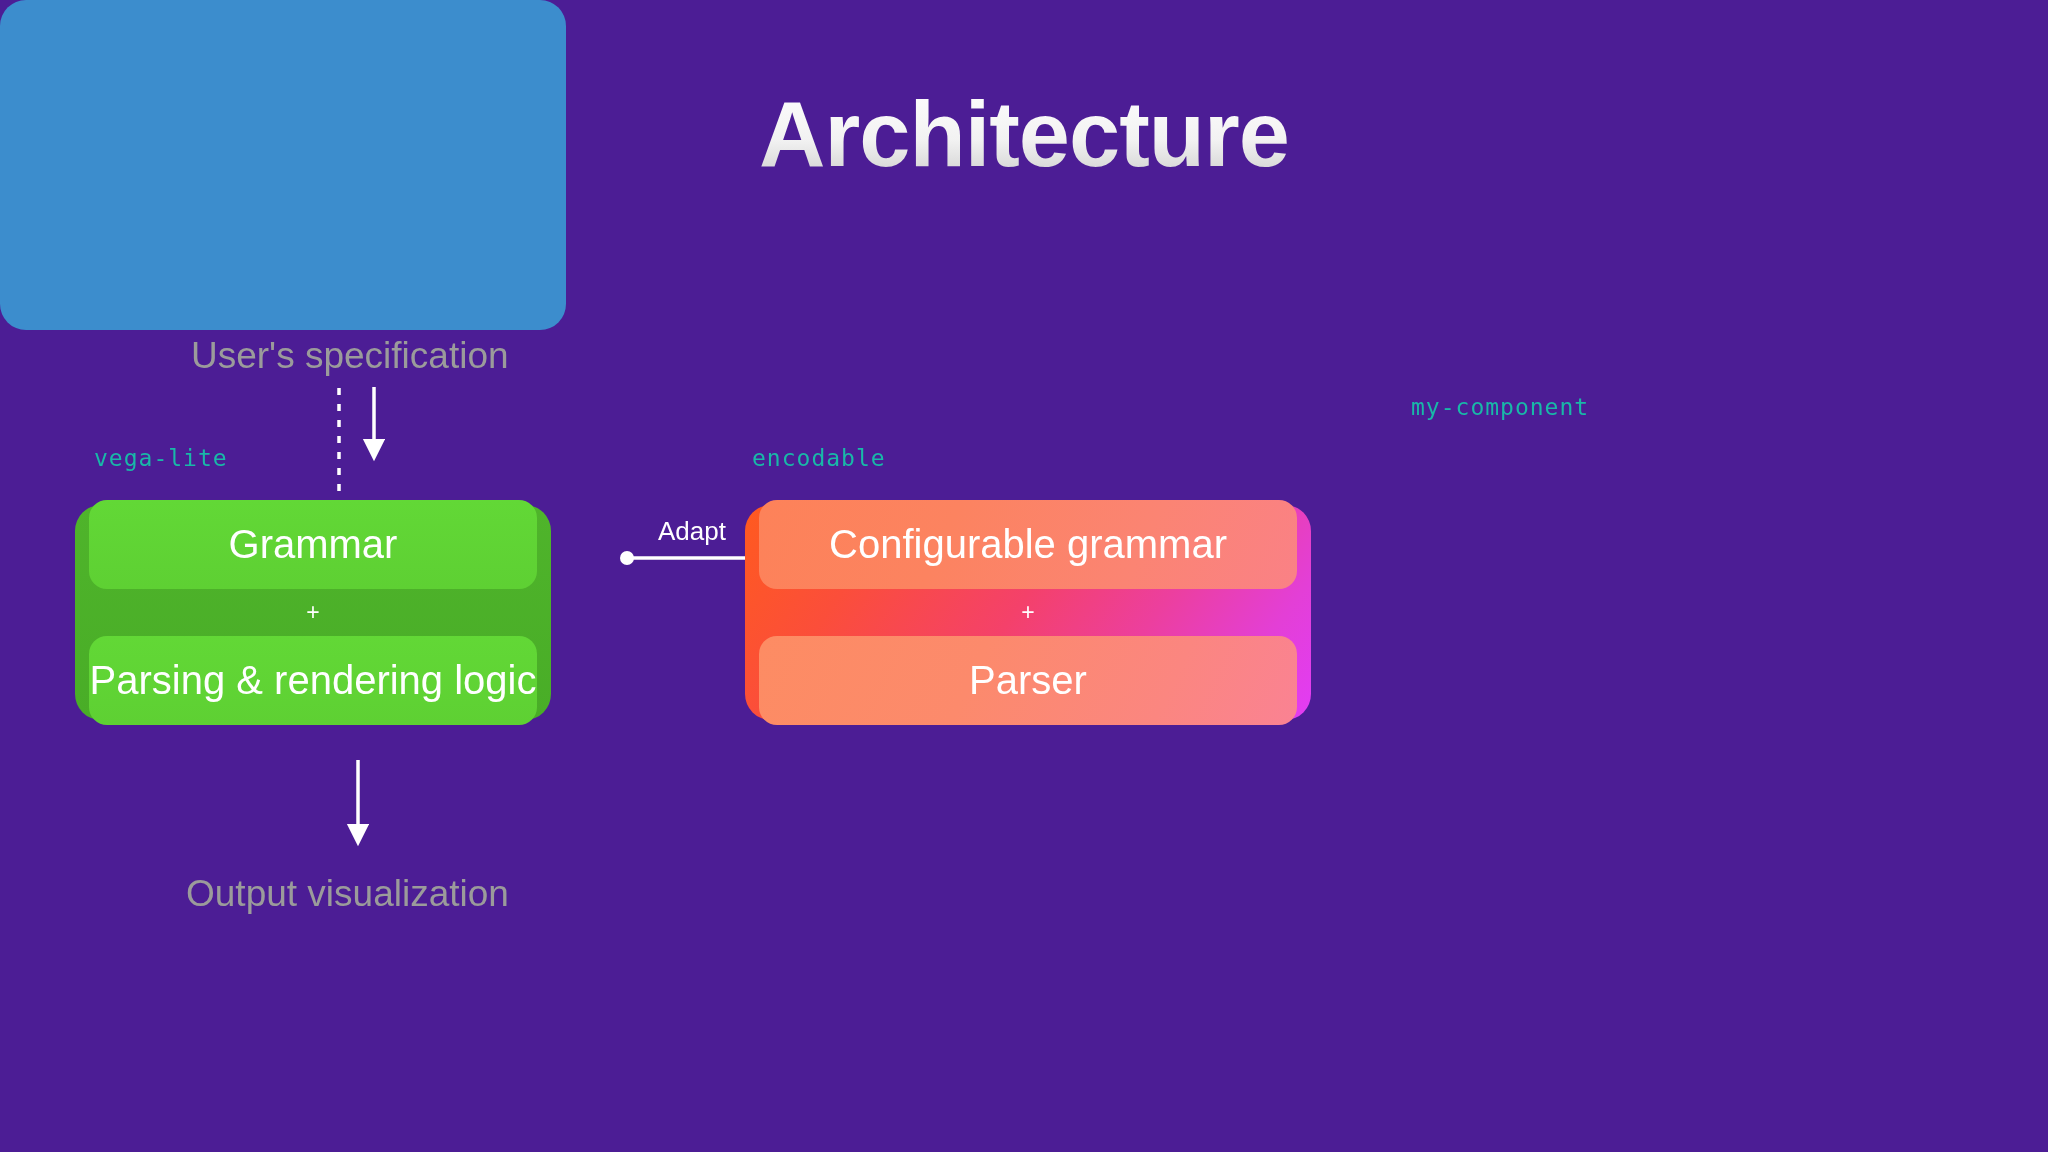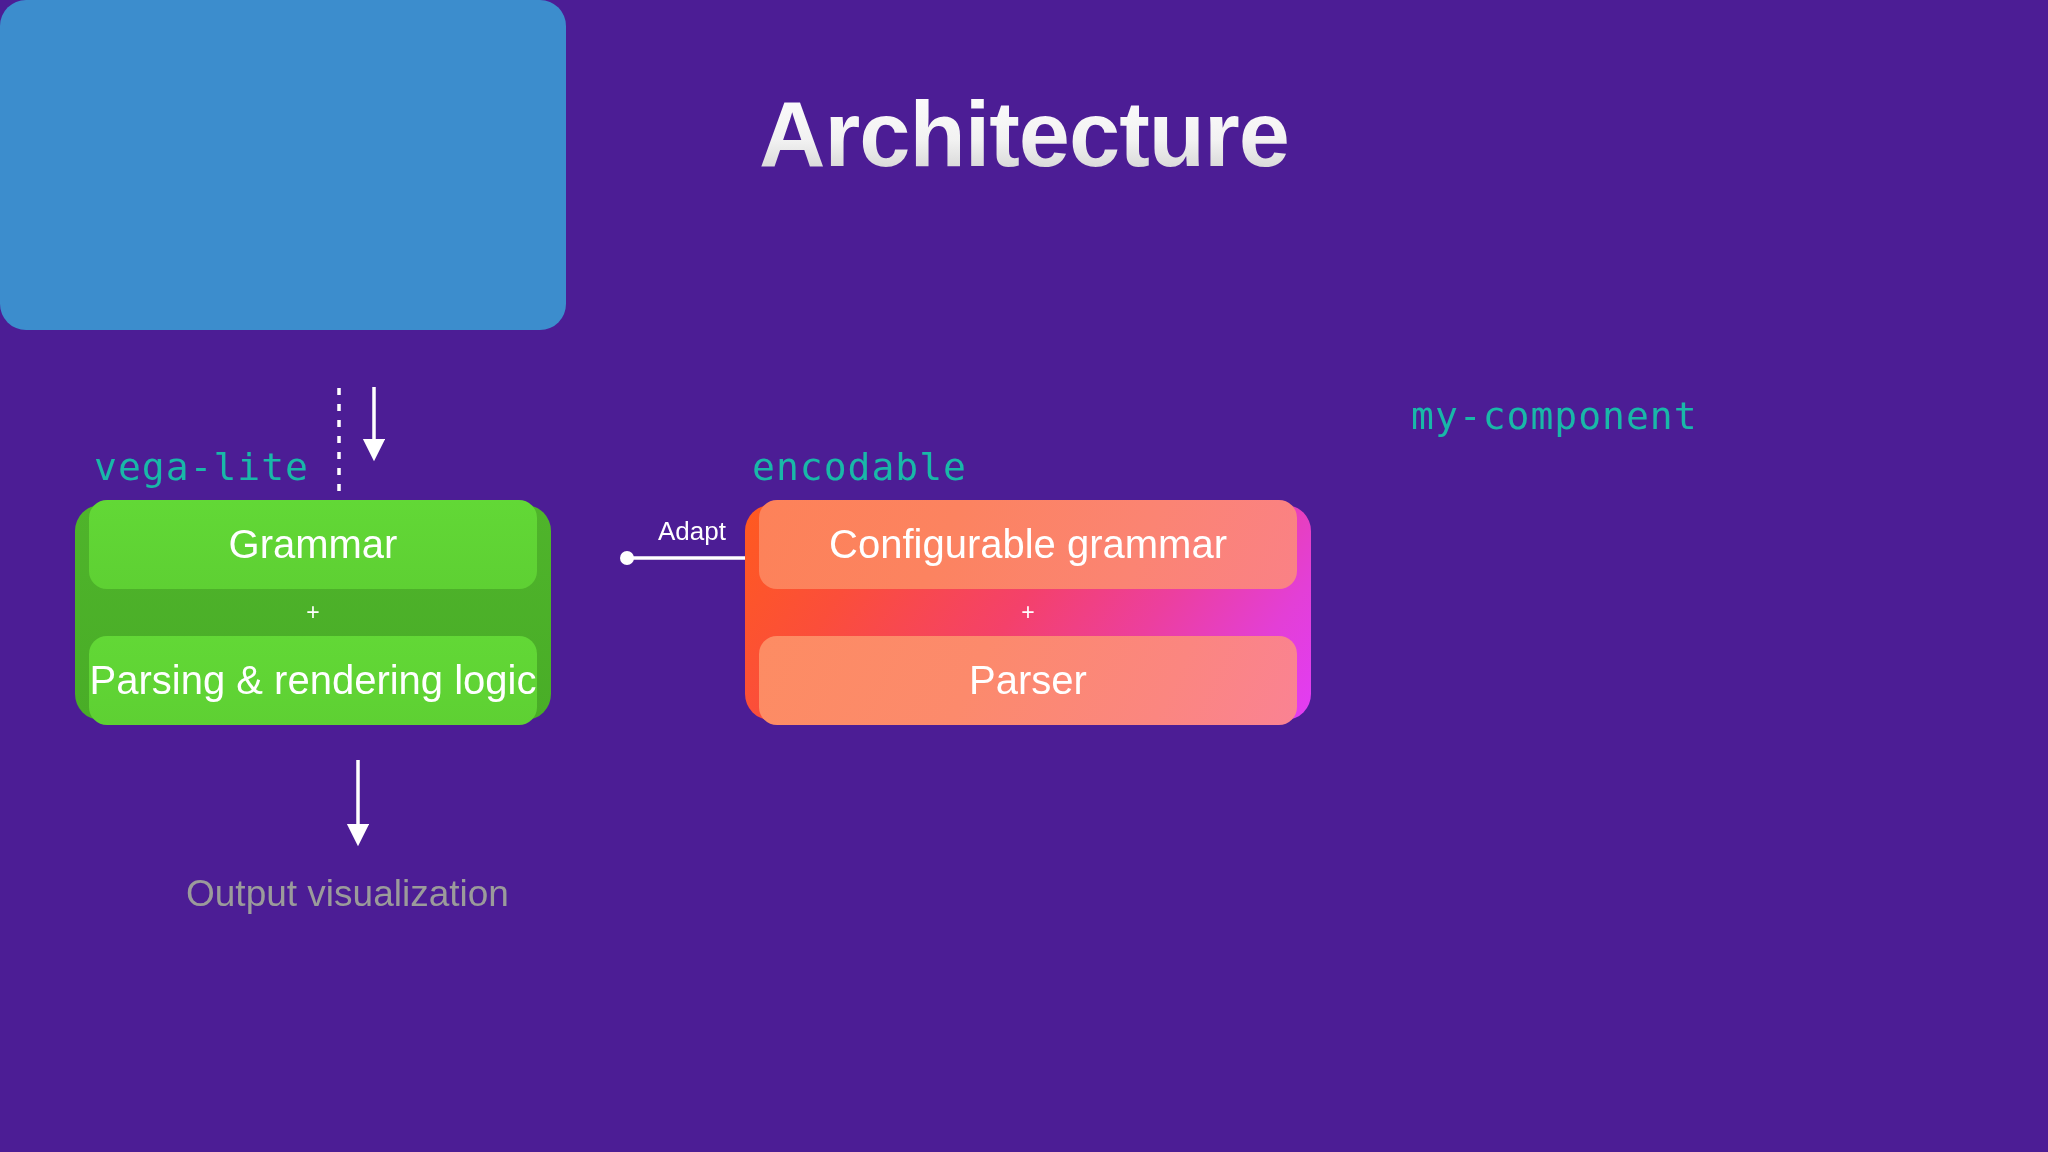--- a/index.html
+++ b/index.html
@@ -29,21 +29,21 @@
   
   .note {
     position:absolute;
     color:#9b9b9b;
     font-size:37px;
     white-space:nowrap;
   }
   .code-label {
     position:absolute;
     font-family:"DejaVu Sans Mono", monospace;
-    font-size:38px;
+    font-size:23px;
     color:#19b8a8;
     white-space:nowrap;
     letter-spacing:1px;
   }
 
   
   .block {
     position:absolute;
     border-radius:26px;
     display:flex;
@@ -110,20 +110,21 @@
     left:658px; top:516px;
   }
 </style>
 </head>
 <body>
 
 <div id="stage">
 
   <div class="title">Architecture</div>
 
+  <div class="note" style="left:191px; top:335px;">User's specification</div>
 
   <div class="note" style="left:186px; top:873px;">Output visualization</div>
 
   <div class="code-label" style="left:94px; top:445px;">vega-lite</div>
   <div class="code-label" style="left:752px; top:445px;">encodable</div>
   <div class="code-label" style="left:1411px; top:394px;">my-component</div>
 
   <svg class="svg-layer" viewBox="0 0 2048 1152" xmlns="http://www.w3.org/2000/svg">
     <defs>
       <marker id="arrowhead" markerWidth="7" markerHeight="7" refX="3.2" refY="3.2" orient="auto" markerUnits="strokeWidth">

